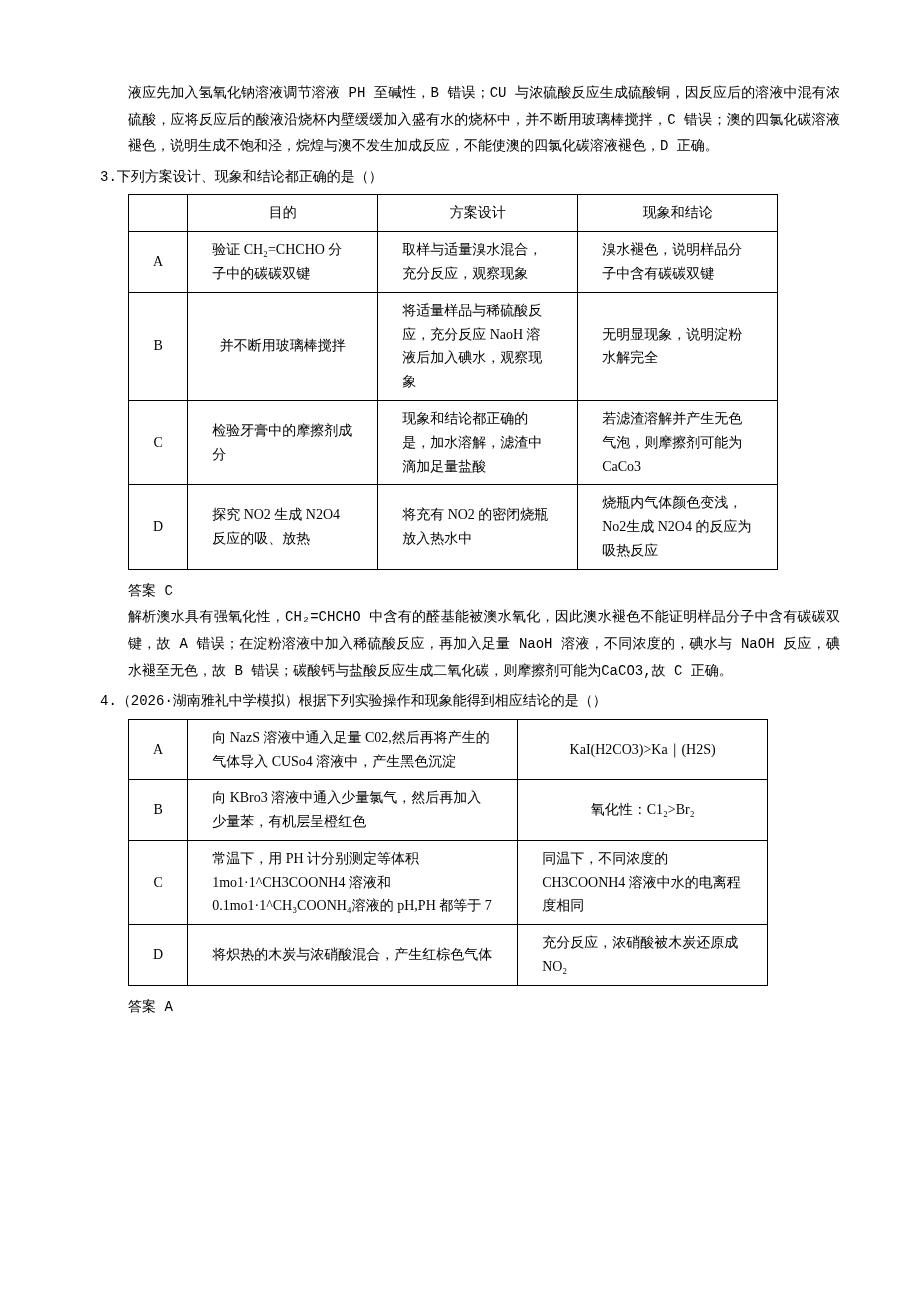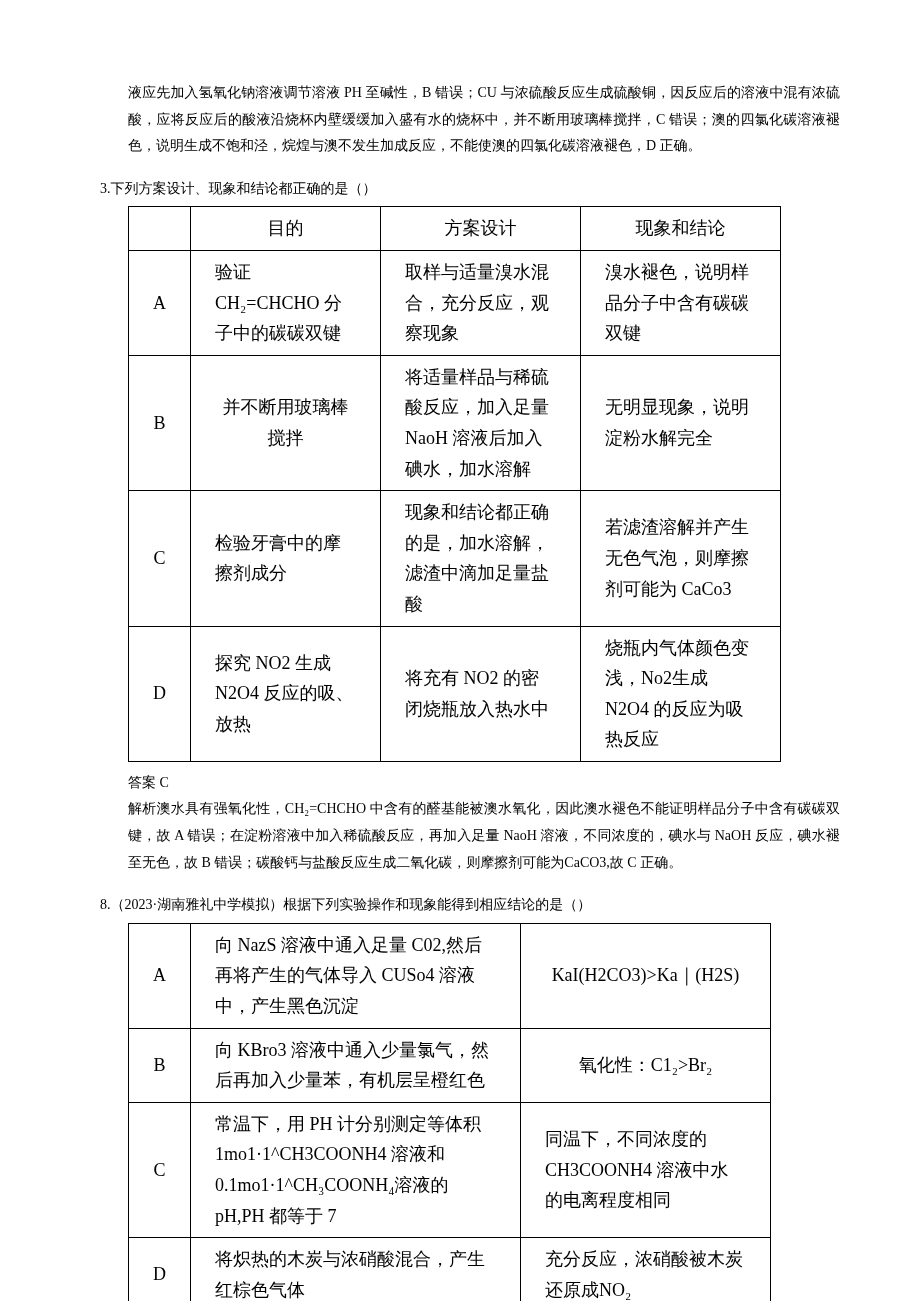--- a/index.html
+++ b/index.html
@@ -9,39 +9,40 @@
     color: #000;
     background: #fff;
     margin: 0;
     padding: 80px 80px 60px 100px;
     width: 920px;
     box-sizing: border-box;
   }
   .para {
     margin: 0;
     text-align: justify;
+    font-family: Liberation Mono, monospace;
   }
   .indent {
     padding-left: 2em;
   }
   .q-line {
-    margin-top: 16px;
+    margin-top: 4px;
   }
   table {
     border-collapse: collapse;
     margin-left: 2em;
     margin-top: 4px;
     margin-bottom: 8px;
   }
   td, th {
     border: 1px solid #000;
     padding: 6px 24px;
     vertical-align: middle;
     font-family: "SimSun", "宋体", serif;
-    font-size: 18px;
+    font-size: 14px;
     line-height: 1.7;
     text-align: left;
   }
   .center {
     text-align: center;
   }
   .t1 .col-a { width: 34px; }
   .t1 .col-b { width: 190px; }
   .t1 .col-c { width: 200px; }
   .t1 .col-d { width: 200px; }
@@ -77,21 +78,21 @@
   </tr>
   <tr>
     <td class="center">A</td>
     <td>验证 CH₂=CHCHO 分子中的碳碳双键</td>
     <td>取样与适量溴水混合，充分反应，观察现象</td>
     <td>溴水褪色，说明样品分子中含有碳碳双键</td>
   </tr>
   <tr>
     <td class="center">B</td>
     <td class="center">并不断用玻璃棒搅拌</td>
-    <td>将适量样品与稀硫酸反应，加入足量 NaoH 溶液后加入碘水，加水溶解</td>
+    <td>将适量样品与稀硫酸反应，充分反应 NaoH 溶液后加入碘水，观察现象</td>
     <td>无明显现象，说明淀粉水解完全</td>
   </tr>
   <tr>
     <td class="center">C</td>
     <td>检验牙膏中的摩擦剂成分</td>
     <td>现象和结论都正确的是，加水溶解，滤渣中滴加足量盐酸</td>
     <td>若滤渣溶解并产生无色气泡，则摩擦剂可能为 CaCo3</td>
   </tr>
   <tr>
     <td class="center">D</td>
@@ -100,21 +101,21 @@
     <td>烧瓶内气体颜色变浅，No2生成 N2O4 的反应为吸热反应</td>
   </tr>
 </tbody>
   </table>
 
 <div class="answer-block">
   <p class="para">答案 C</p>
   <p class="para">解析澳水具有强氧化性，CH₂=CHCHO 中含有的醛基能被澳水氧化，因此澳水褪色不能证明样品分子中含有碳碳双键，故 A 错误；在淀粉溶液中加入稀硫酸反应，再加入足量 NaoH 溶液，不同浓度的，碘水与 NaOH 反应，碘水褪至无色，故 B 错误；碳酸钙与盐酸反应生成二氧化碳，则摩擦剂可能为CaCO3,故 C 正确。</p>
 </div>
 
-<p class="para q-line">8.（2023·湖南雅礼中学模拟）根据下列实验操作和现象能得到相应结论的是（）</p>
+<p class="para q-line">4.（2026·湖南雅礼中学模拟）根据下列实验操作和现象能得到相应结论的是（）</p>
 
 <table class="t2">
   <colgroup>
     <col class="col-a">
       <col class="col-b">
       <col class="col-c">
   </colgroup>
   <tbody>
   <tr>
     <td class="center">A</td>

